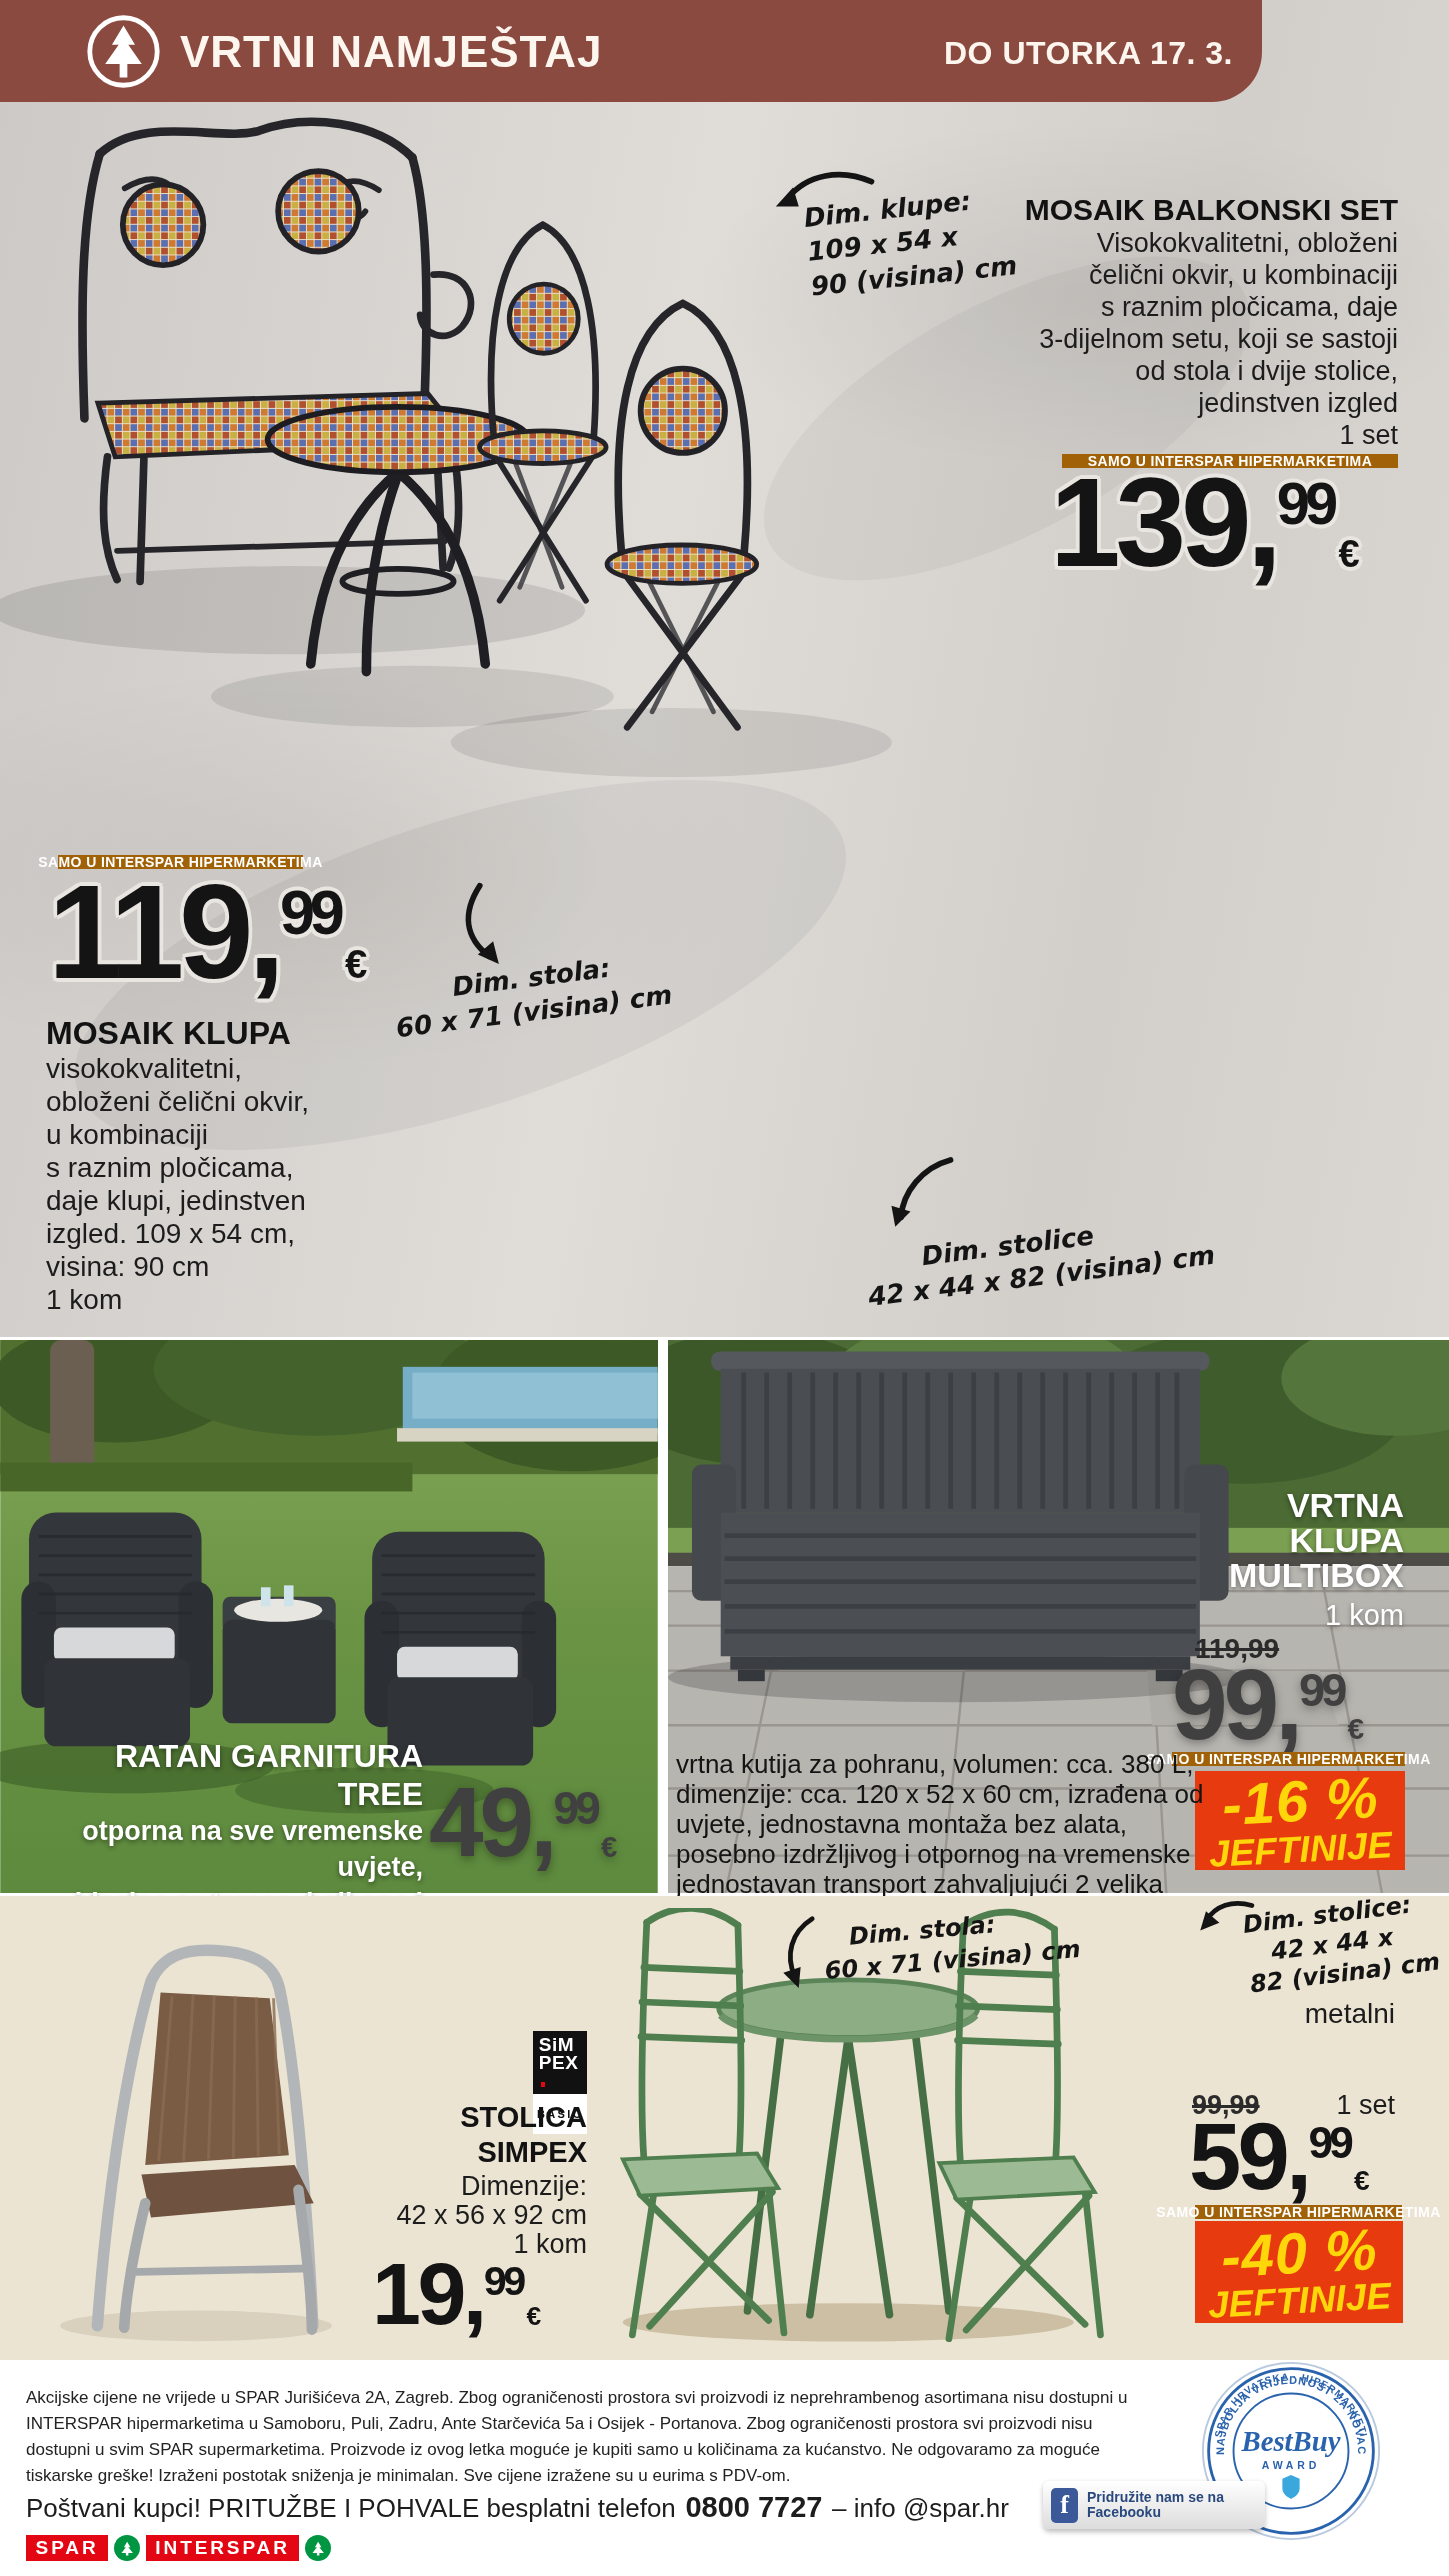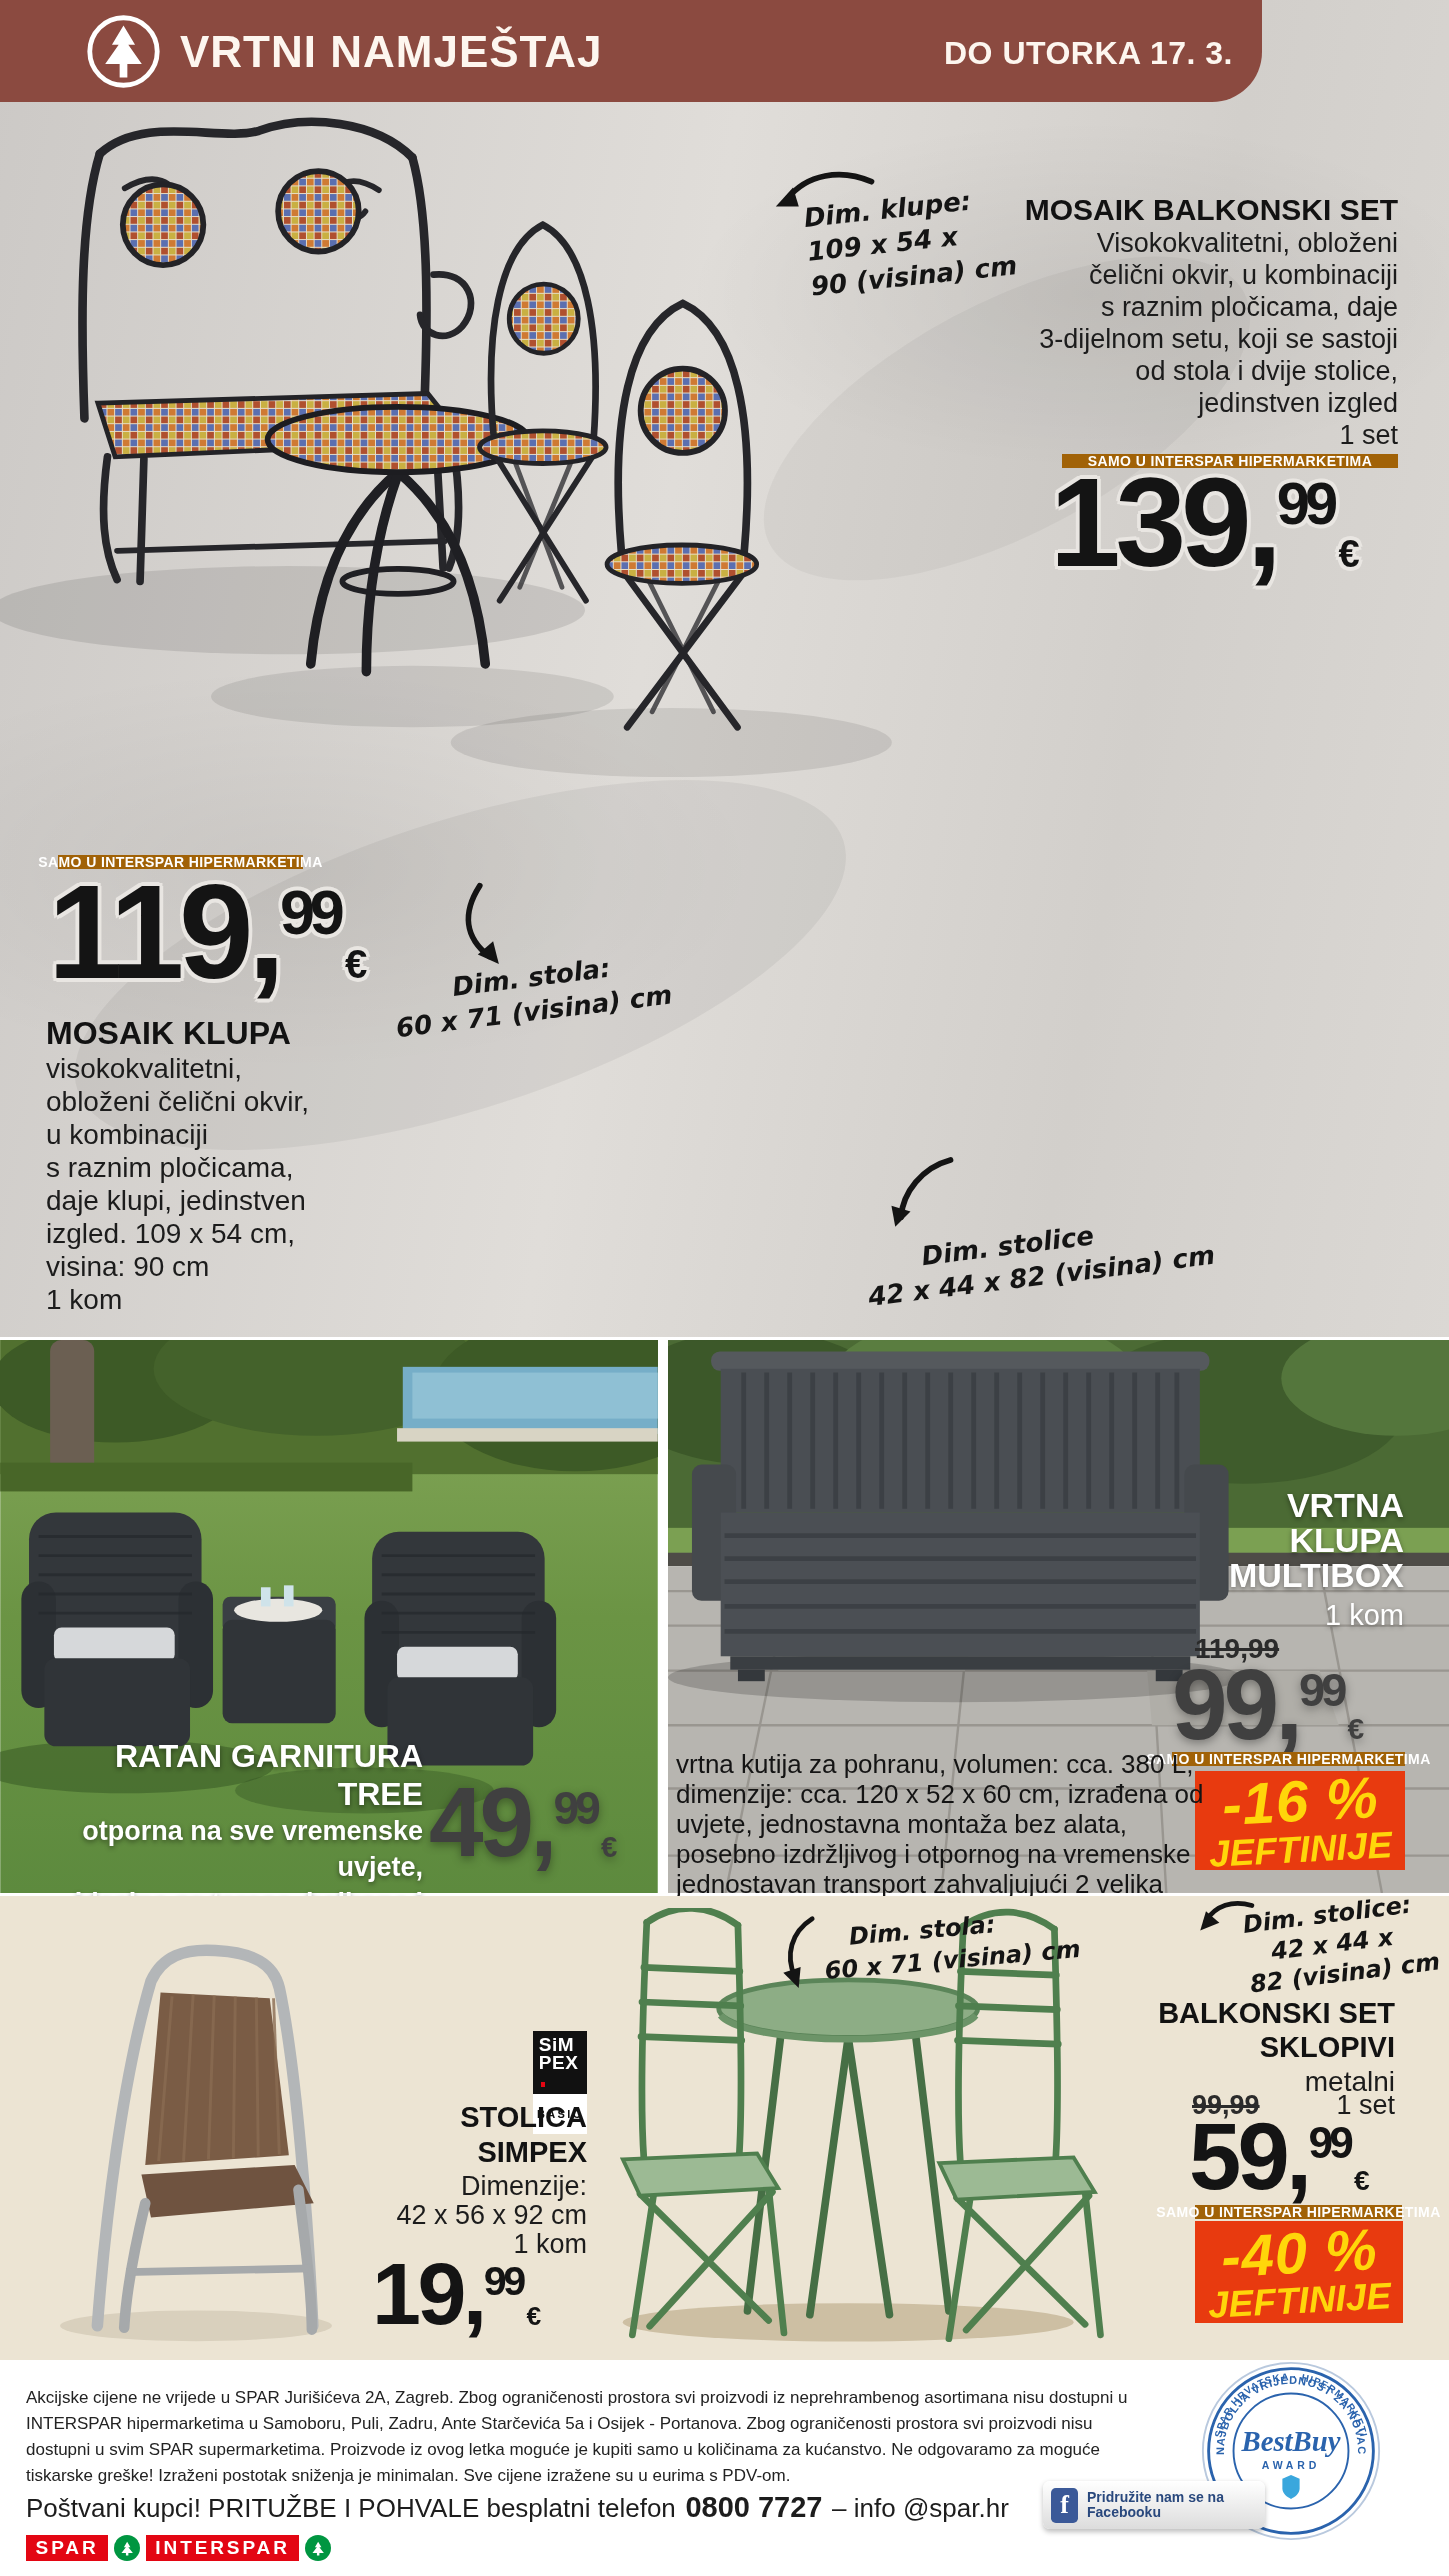--- a/index.html
+++ b/index.html
@@ -465,24 +465,20 @@
     <path d="M56,10 C36,4 18,10 8,26" fill="none" stroke="#141414" stroke-width="5" stroke-linecap="round"></path>
     <polygon points="2,36 8,16 22,28" fill="#141414"></polygon>
   </svg>
   <div class="abs hand r" style="left:1246px;top:1900px;width:161px;transform:rotate(-7deg);font-size:24px;line-height:1.25;">
     <div>Dim. stolice:</div>
     <div style="margin-right:13.4px;">42 x 44 x</div>
     <div>82 (visina) cm</div>
   </div>
 
   <div class="abs r" style="left:1107px;top:1996px;width:288px;">
-    <div class="h-name" style="font-size:29px;line-height:34px;">
-      <div>BALKONSKI SET</div>
-      <div>SKLOPIVI</div>
-    </div>
     <div class="desc" style="font-size:28px;line-height:31px;margin-top:1.9px;">metalni</div>
   </div>
   <div class="abs" style="left:1192px;top:2090px;width:203px;display:flex;justify-content:space-between;font-size:27px;">
     <span class="strike" style="font-weight:700;color:#2b2b2b;">99,99</span>
     <span class="desc">1 set</span>
   </div>
   <div class="abs price" style="left:1189px;top:2119px;font-size:94px;">
     <span class="w">59,</span>
       <span class="d">99</span>
       <span class="e">€</span>

